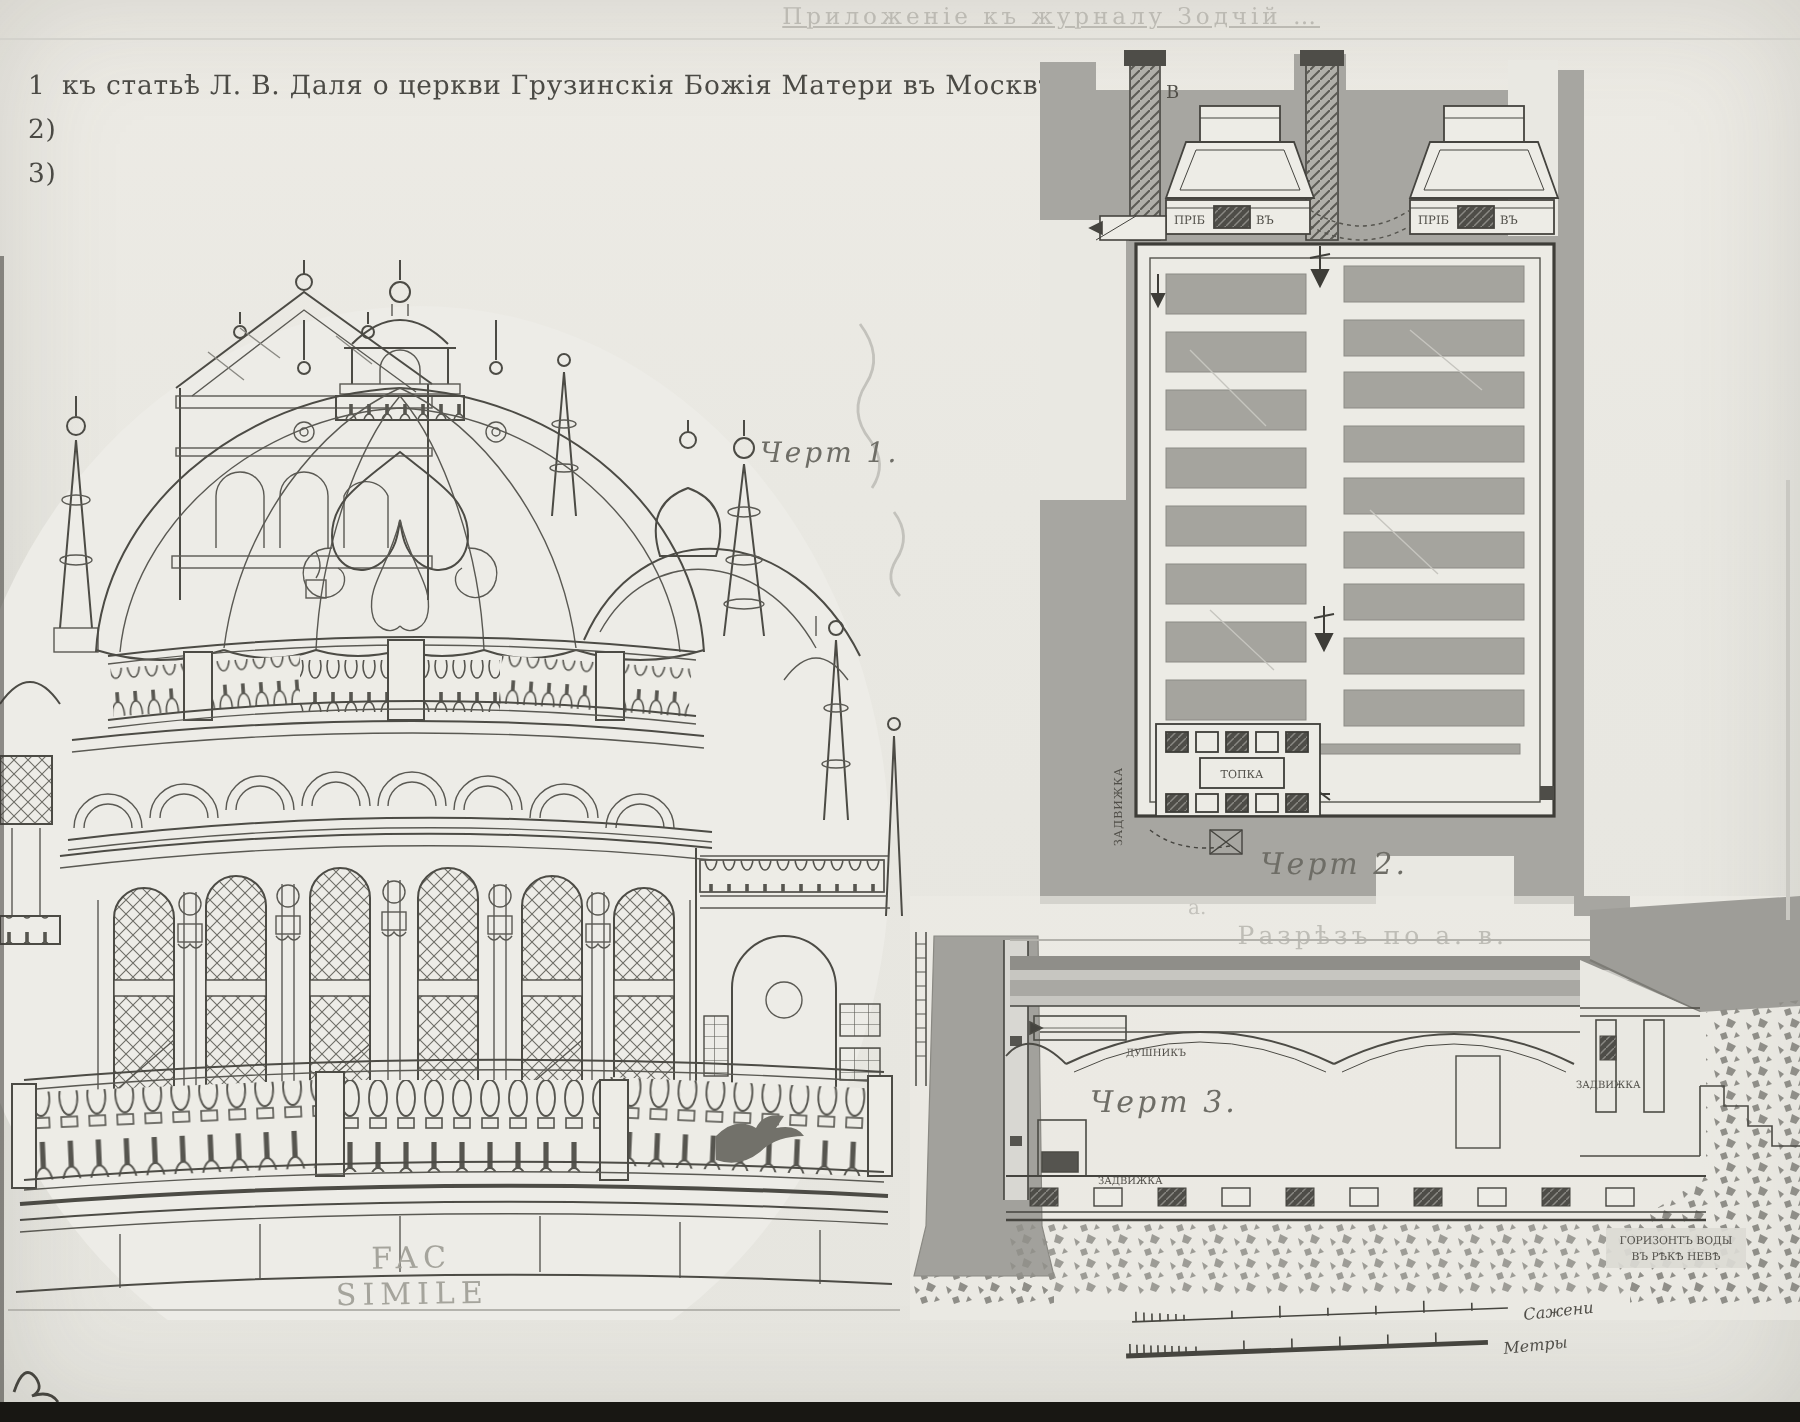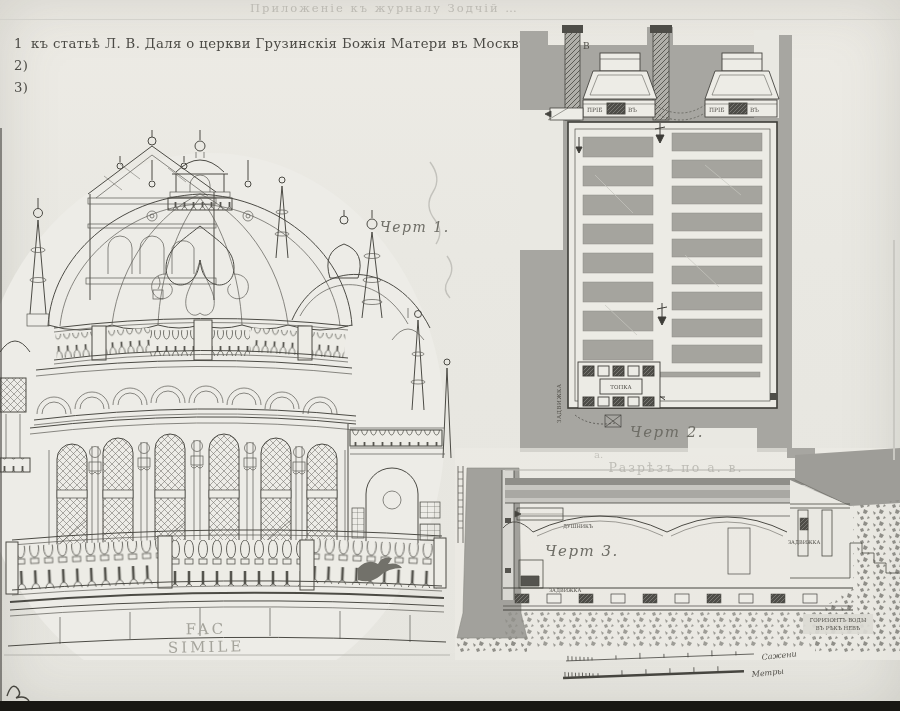--- a/index.html
+++ b/index.html
@@ -7,32 +7,32 @@
   }
   html,body{margin:0;padding:0;}
   #plate{
     position:relative; width:900px; height:711px; overflow:hidden;
     background:linear-gradient(180deg,#edebe5 0%,#e9e8e2 35%,#e6e5df 100%);
     box-shadow:inset 0 0 60px rgba(90,88,80,.18);
     font-family:"DejaVu Serif","Liberation Serif",serif; color:var(--ink);
   }
   .abs{position:absolute;}
   .masthead{
-    left:250px; top:1px; width:410px; text-align:left;
-    font-size:11.5px; letter-spacing:2px; color:var(--faint); white-space:nowrap;
+    left:250px; top:1px; width:410px; text-align:right;
+    font-size:11.5px; letter-spacing:2px; color:var(--faint); white-space:nowrap;text-decoration:underline;
   }
   .toprule{left:0; top:19px; width:900px; height:1px; background:#d3d2cc;}
   .entries{left:14px; top:36px; font-size:13.2px; color:#4b4a45; letter-spacing:.4px;}
   .entry{display:flex; margin-bottom:7px; white-space:nowrap;}
   .enum{width:17px; flex:0 0 17px;}
   .figcap{color:#6e6d66; letter-spacing:1.5px;font-style:italic;}
   .cap1{left:380px; top:219px; font-size:14px;}
   .cap2{left:608px; top:423px; width:96px; text-align:right; font-size:15px;}
   .cap3{left:545px; top:542px; width:84px; text-align:left; font-size:15px;}
-  .sectitle{left:598px; top:460px; width:156px; text-align:center; font-size:12.5px;
+  .sectitle{left:598px; top:460px; width:156px; text-align:right; font-size:12.5px;
             letter-spacing:2px; color:#68675f;}
   .pointA{left:594px; top:449px; font-size:10px; color:#7a7972;}
   .facsimile{left:148px; top:620px; width:116px; text-align:center; font-size:15px;
              letter-spacing:3px; color:#a5a49c; transform:rotate(-1deg);}
   .leftedge{left:0; top:128px; width:2px; height:574px; background:#3c3b36; opacity:.55;}
   .rightstreak{left:893px; top:240px; width:2px; height:220px; background:#c9c8c2;}
   .bottombar{left:0; top:701px; width:900px; height:10px; background:#181713;}
   svg{display:block;}
   svg text{font-family:"DejaVu Serif","Liberation Serif",serif; fill:#514f49;}
   .ln{stroke:#4c4b45; fill:none; stroke-width:1;}

